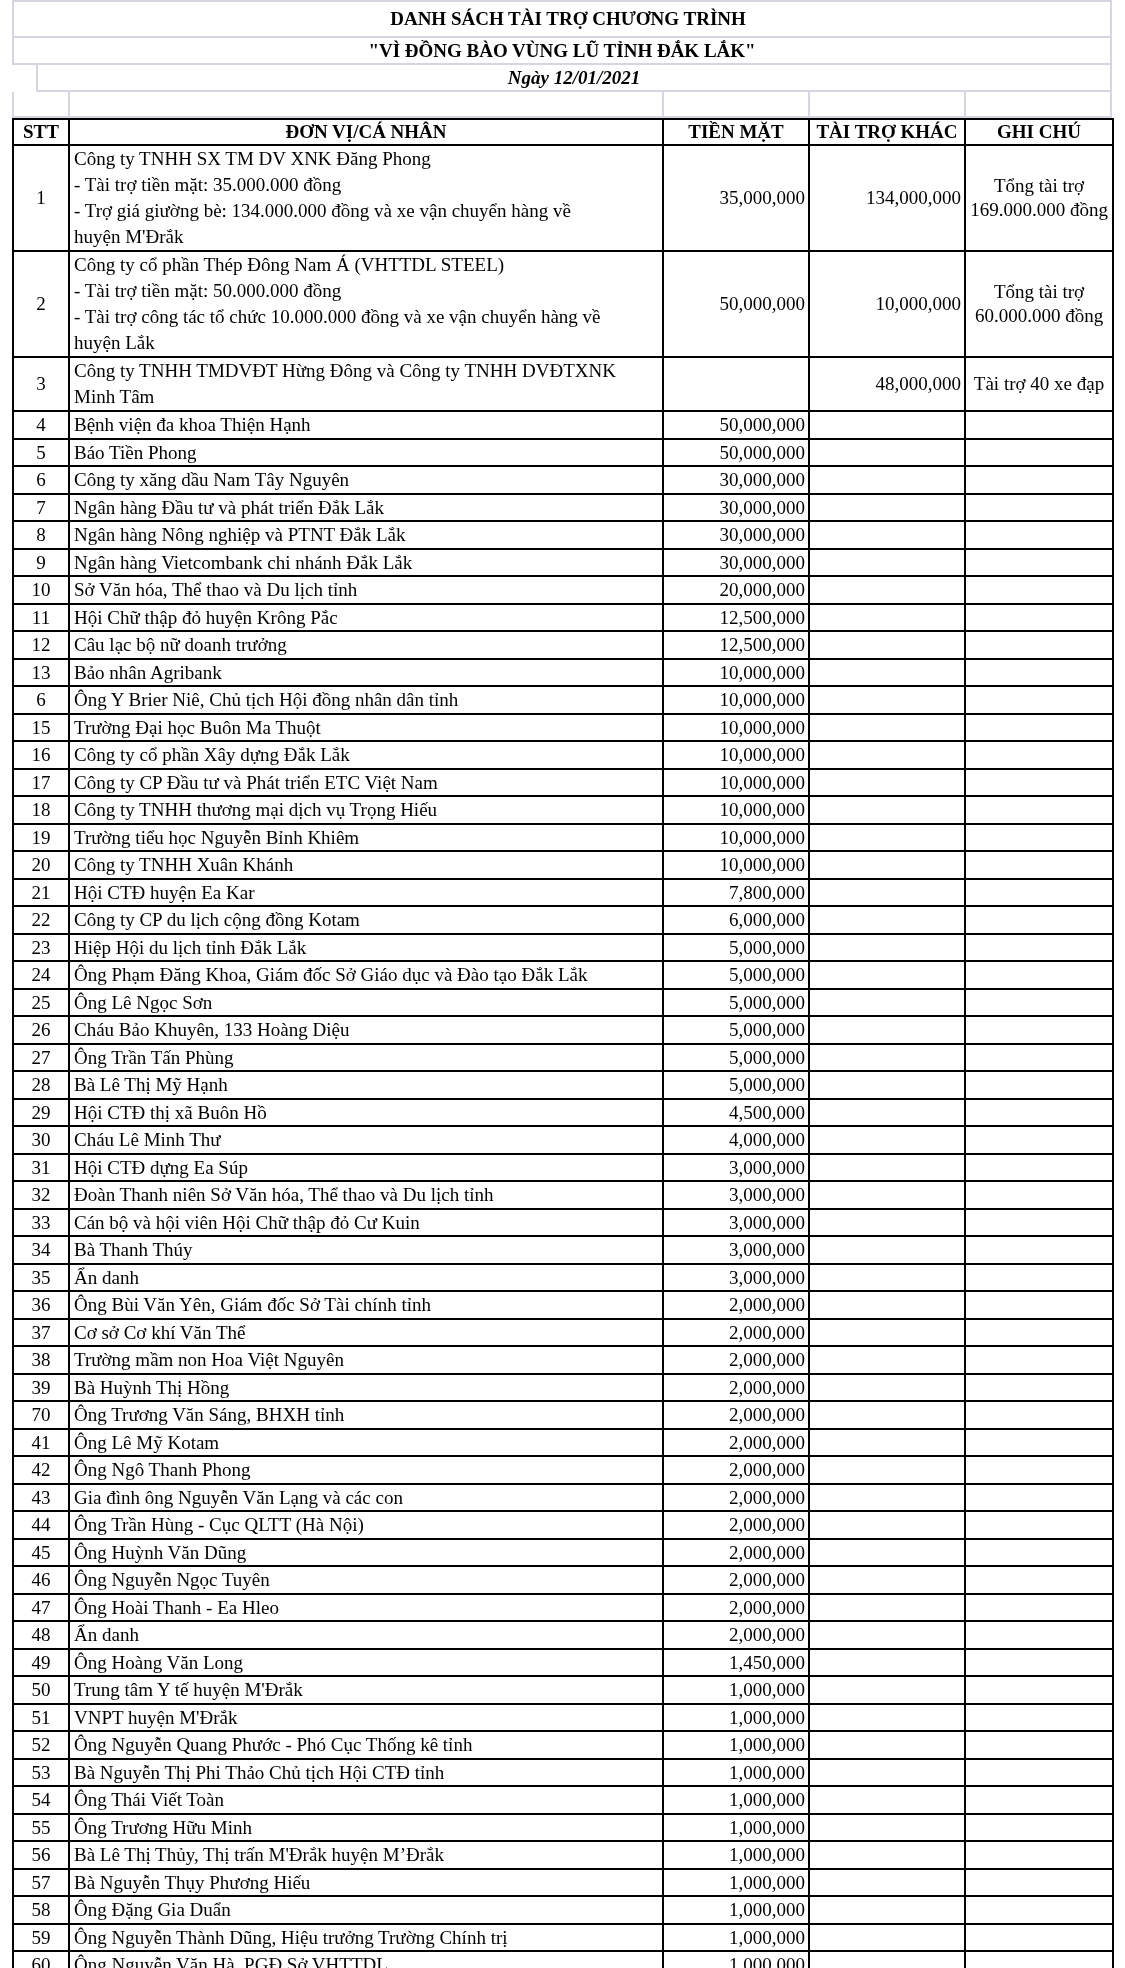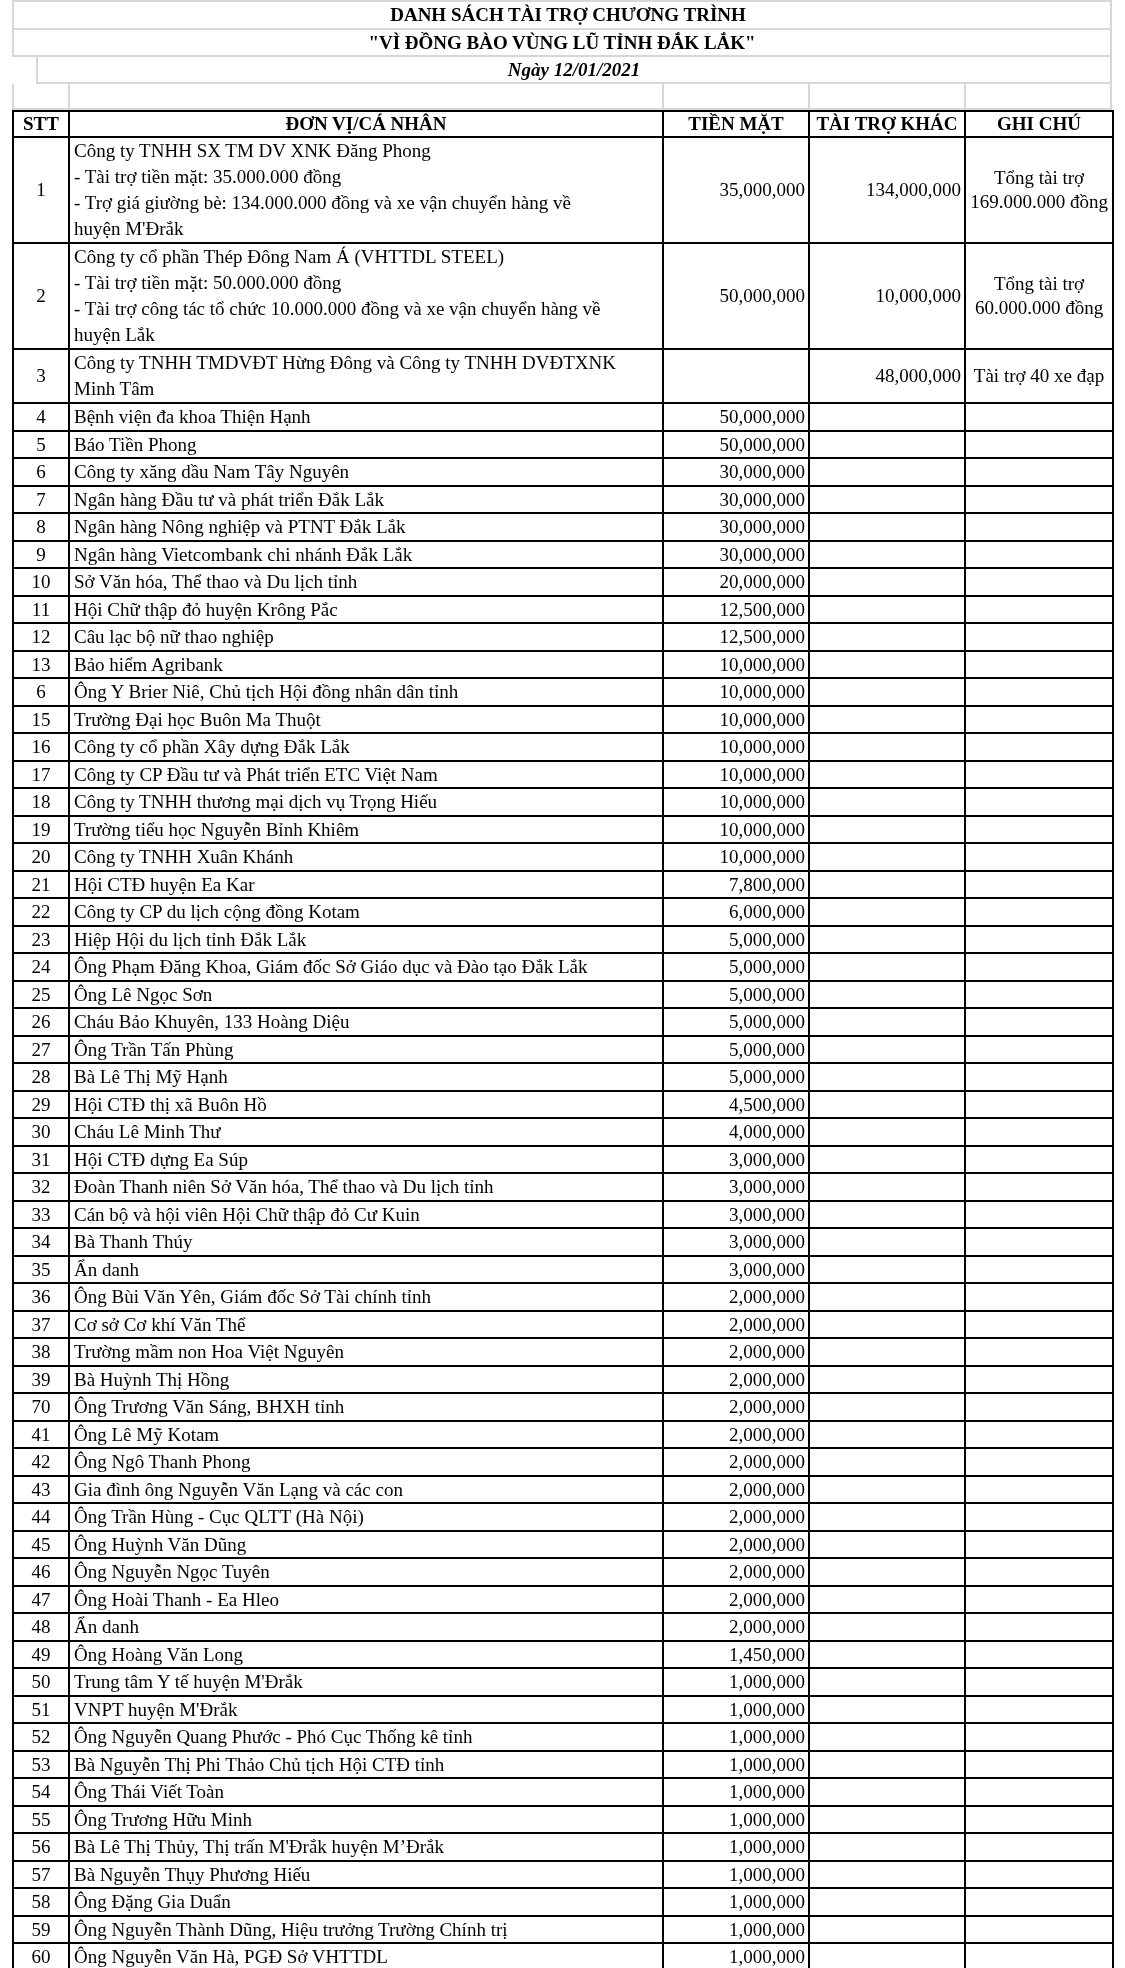--- a/index.html
+++ b/index.html
@@ -2,21 +2,21 @@
 <html><head>
 <meta charset="utf-8">
 <style>
   html, body { margin: 0; padding: 0; background: #ffffff; }
   body { width: 1125px; height: 1968px; overflow: hidden; position: relative;
          font-family: "Liberation Serif", "DejaVu Serif", serif; color: #000; }
   .sheet { position: absolute; left: 12px; top: 0; width: 1100px; }
   .title-row { height: 27px; border: 2px solid #d6d6e2; border-top: none; border-left: 2px solid #d6d6e2;
                display: flex; align-items: center; justify-content: center; box-sizing: border-box;
                font-size: 19px; }
-  .title-row.first { border-top: 2px solid #d6d6e2; height: 30px; padding-left: 12px; }
+  .title-row.first { border-top: 2px solid #d6d6e2; height: 38px; padding-left: 12px; }
   .title-row.bold { font-weight: bold; }
   .title-row.italic { font-style: italic; font-weight: bold; margin-left: 24px; }
   .blank-row { height: 26px; display: flex; box-sizing: border-box; border-bottom: 2px solid #d6d6e2; }
   .blank-row div { border-left: 2px solid #d6d6e2; box-sizing: border-box; }
   .blank-row div:last-child { border-right: 2px solid #d6d6e2; }
   table { border-collapse: collapse; width: 1100px; table-layout: fixed; }
   td, th { border: 2.5px solid #000; padding: 0 4px; font-size: 19px; line-height: 26px; vertical-align: middle; }
   th { font-weight: bold; text-align: center; height: 24px; line-height: 22px; margin-top: 46px; }
   td.stt { text-align: center; }
   td.name { text-align: left; }
@@ -156,28 +156,28 @@
         </tr>
         <tr class="r">
           <td class="stt">11</td>
           <td class="name">Hội Chữ thập đỏ huyện Krông Pắc</td>
           <td class="num">12,500,000</td>
           <td class="num"></td>
           <td class="note"></td>
         </tr>
         <tr class="r">
           <td class="stt">12</td>
-          <td class="name">Câu lạc bộ nữ thao nghiệp</td>
+          <td class="name">Câu lạc bộ nữ doanh trưởng</td>
           <td class="num">12,500,000</td>
           <td class="num"></td>
           <td class="note"></td>
         </tr>
         <tr class="r">
           <td class="stt">13</td>
-          <td class="name">Bảo hiểm Agribank</td>
+          <td class="name">Bảo nhân Agribank</td>
           <td class="num">10,000,000</td>
           <td class="num"></td>
           <td class="note"></td>
         </tr>
         <tr class="r">
           <td class="stt">6</td>
           <td class="name">Ông Y Brier Niê, Chủ tịch Hội đồng nhân dân tỉnh</td>
           <td class="num">10,000,000</td>
           <td class="num"></td>
           <td class="note"></td>

